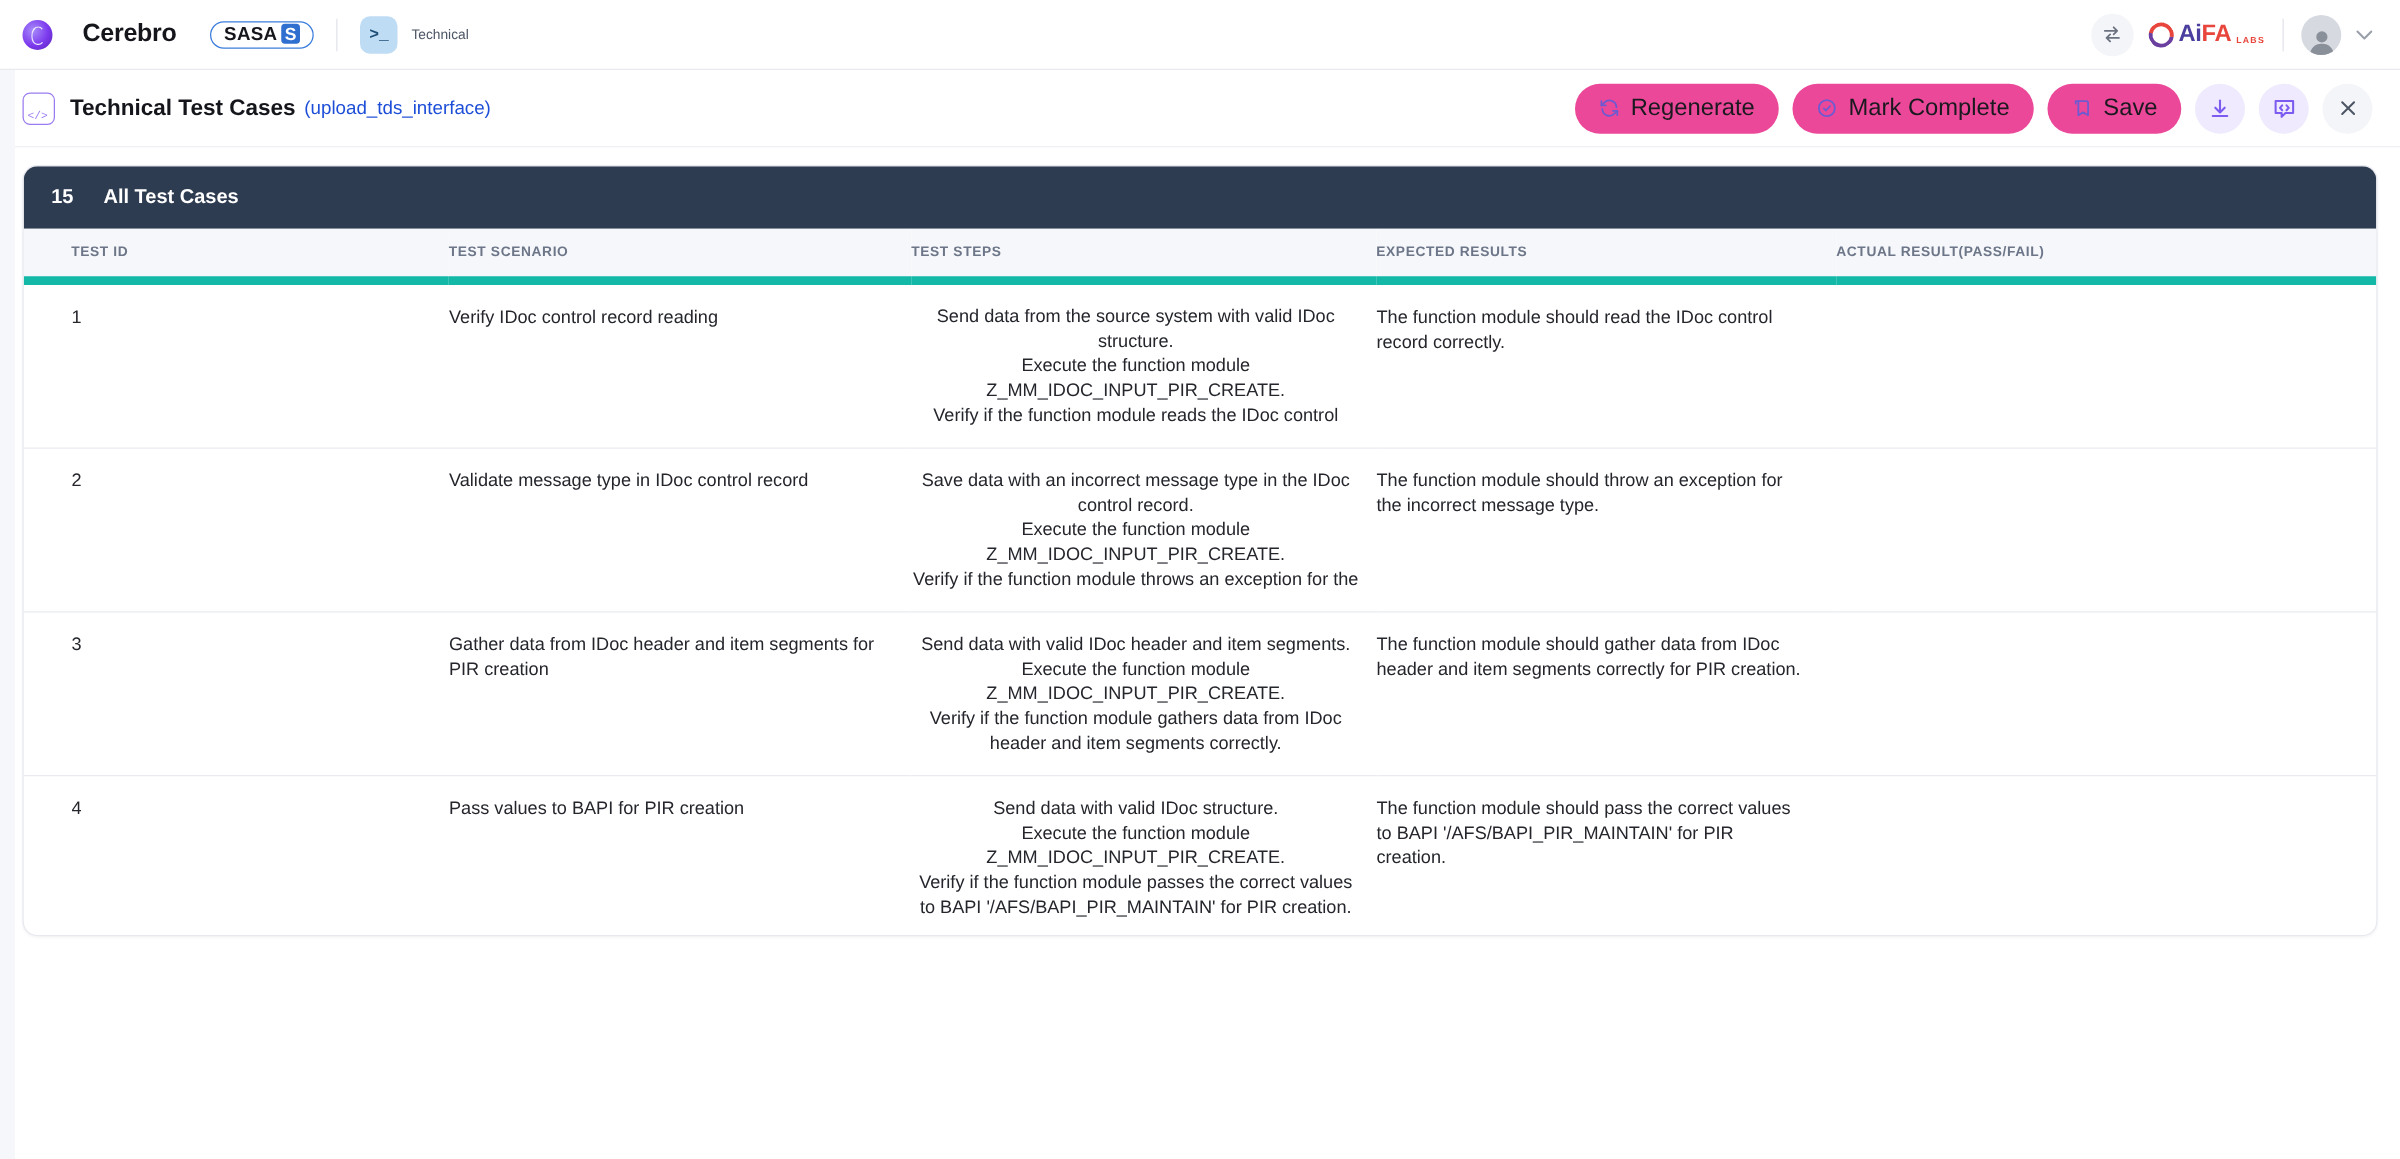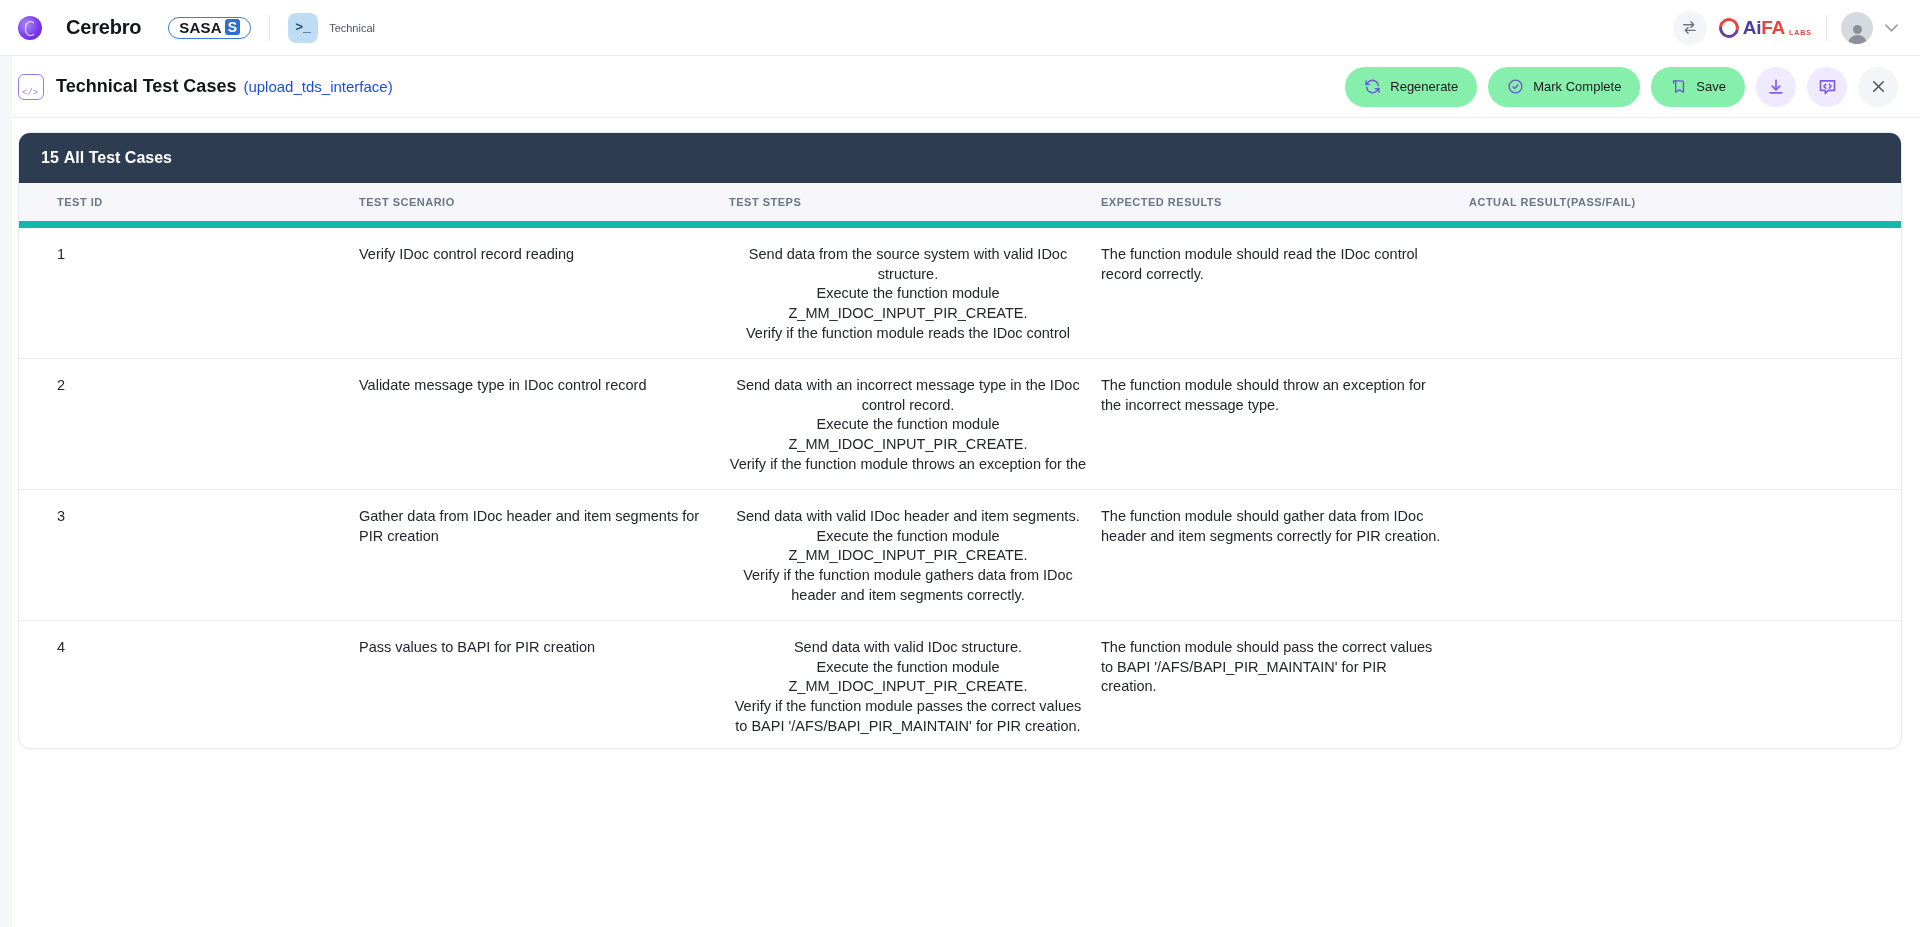--- a/index.html
+++ b/index.html
@@ -93,41 +93,41 @@
     display: flex; align-items: flex-end; justify-content: flex-start;
     color: #9b7cf0; font-size: 9px; padding: 0 0 1px 3px;
     font-family: "Liberation Mono", monospace;
   }
   .page-title { font-size: 18px; font-weight: 700; color: #15161c; margin-left: 12px; }
   .page-sub { font-size: 15px; color: #1d4ed8; margin-left: 7px; }
   .tools { margin-left: auto; display: flex; align-items: center; gap: 11px; }
   .pbtn {
     display: inline-flex; align-items: center; gap: 9px;
     height: 40px; padding: 0 19px; border-radius: 999px;
-    background: #86efac; color: #19191f;
-    font-size: 13px; font-weight: 500; border: none; cursor: pointer;
+    background: #ec4899; color: #19191f;
+    font-size: 19px; font-weight: 500; border: none; cursor: pointer;
     font-family: "Liberation Sans", sans-serif;
   }
   .pbtn svg { flex: none; }
   .ibtn {
     width: 40px; height: 40px; border-radius: 50%;
     background: #efeafd; display: flex; align-items: center; justify-content: center;
     cursor: pointer; border: none;
   }
   .ibtn.plain { background: #f4f5f8; }
 
   
   .shell { padding: 14px 18px 0 18px; background: #ffffff; }
   .card {
     border: 1px solid #e7e9ef; border-radius: 12px; overflow: hidden;
     background: #ffffff; box-shadow: 0 1px 2px rgba(20,25,40,.04);
   }
   .card-head {
     background: #2e3c51; color: #ffffff;
-    height: 50px; display: flex; align-items: center; gap: 5px;
+    height: 50px; display: flex; align-items: center; gap: 24px;
     padding: 0 22px; font-size: 16px; font-weight: 600;
   }
   .count { font-weight: 700; }
 
   table { width: 100%; border-collapse: collapse; table-layout: fixed; }
   thead th {
     background: #f5f7fa; color: #6c7688;
     font-size: 11px; font-weight: 700; letter-spacing: .5px;
     text-align: left; padding: 13px 0 13px 0;
     border-bottom: 7px solid #14b8a6;
@@ -329,21 +329,21 @@
                 </div>
               </td>
               <td class="cell-pad-r">The function module should read the IDoc control record correctly.</td>
               <td></td>
             </tr>
             <tr>
               <td class="id-cell">2</td>
               <td class="cell-pad-r">Validate message type in IDoc control record</td>
               <td>
                 <div class="steps-box">
-                  <div class="ln">Send data with an incorrect message type in the IDoc control record.</div>
+                  <div class="ln">Save data with an incorrect message type in the IDoc control record.</div>
                   <div class="ln">Execute the function module Z_MM_IDOC_INPUT_PIR_CREATE.</div>
                   <div class="ln">Verify if the function module throws an exception for the incorrect message type.</div>
                 </div>
               </td>
               <td class="cell-pad-r">The function module should throw an exception for the incorrect message type.</td>
               <td></td>
             </tr>
             <tr>
               <td class="id-cell">3</td>
               <td class="cell-pad-r">Gather data from IDoc header and item segments for PIR creation</td>

